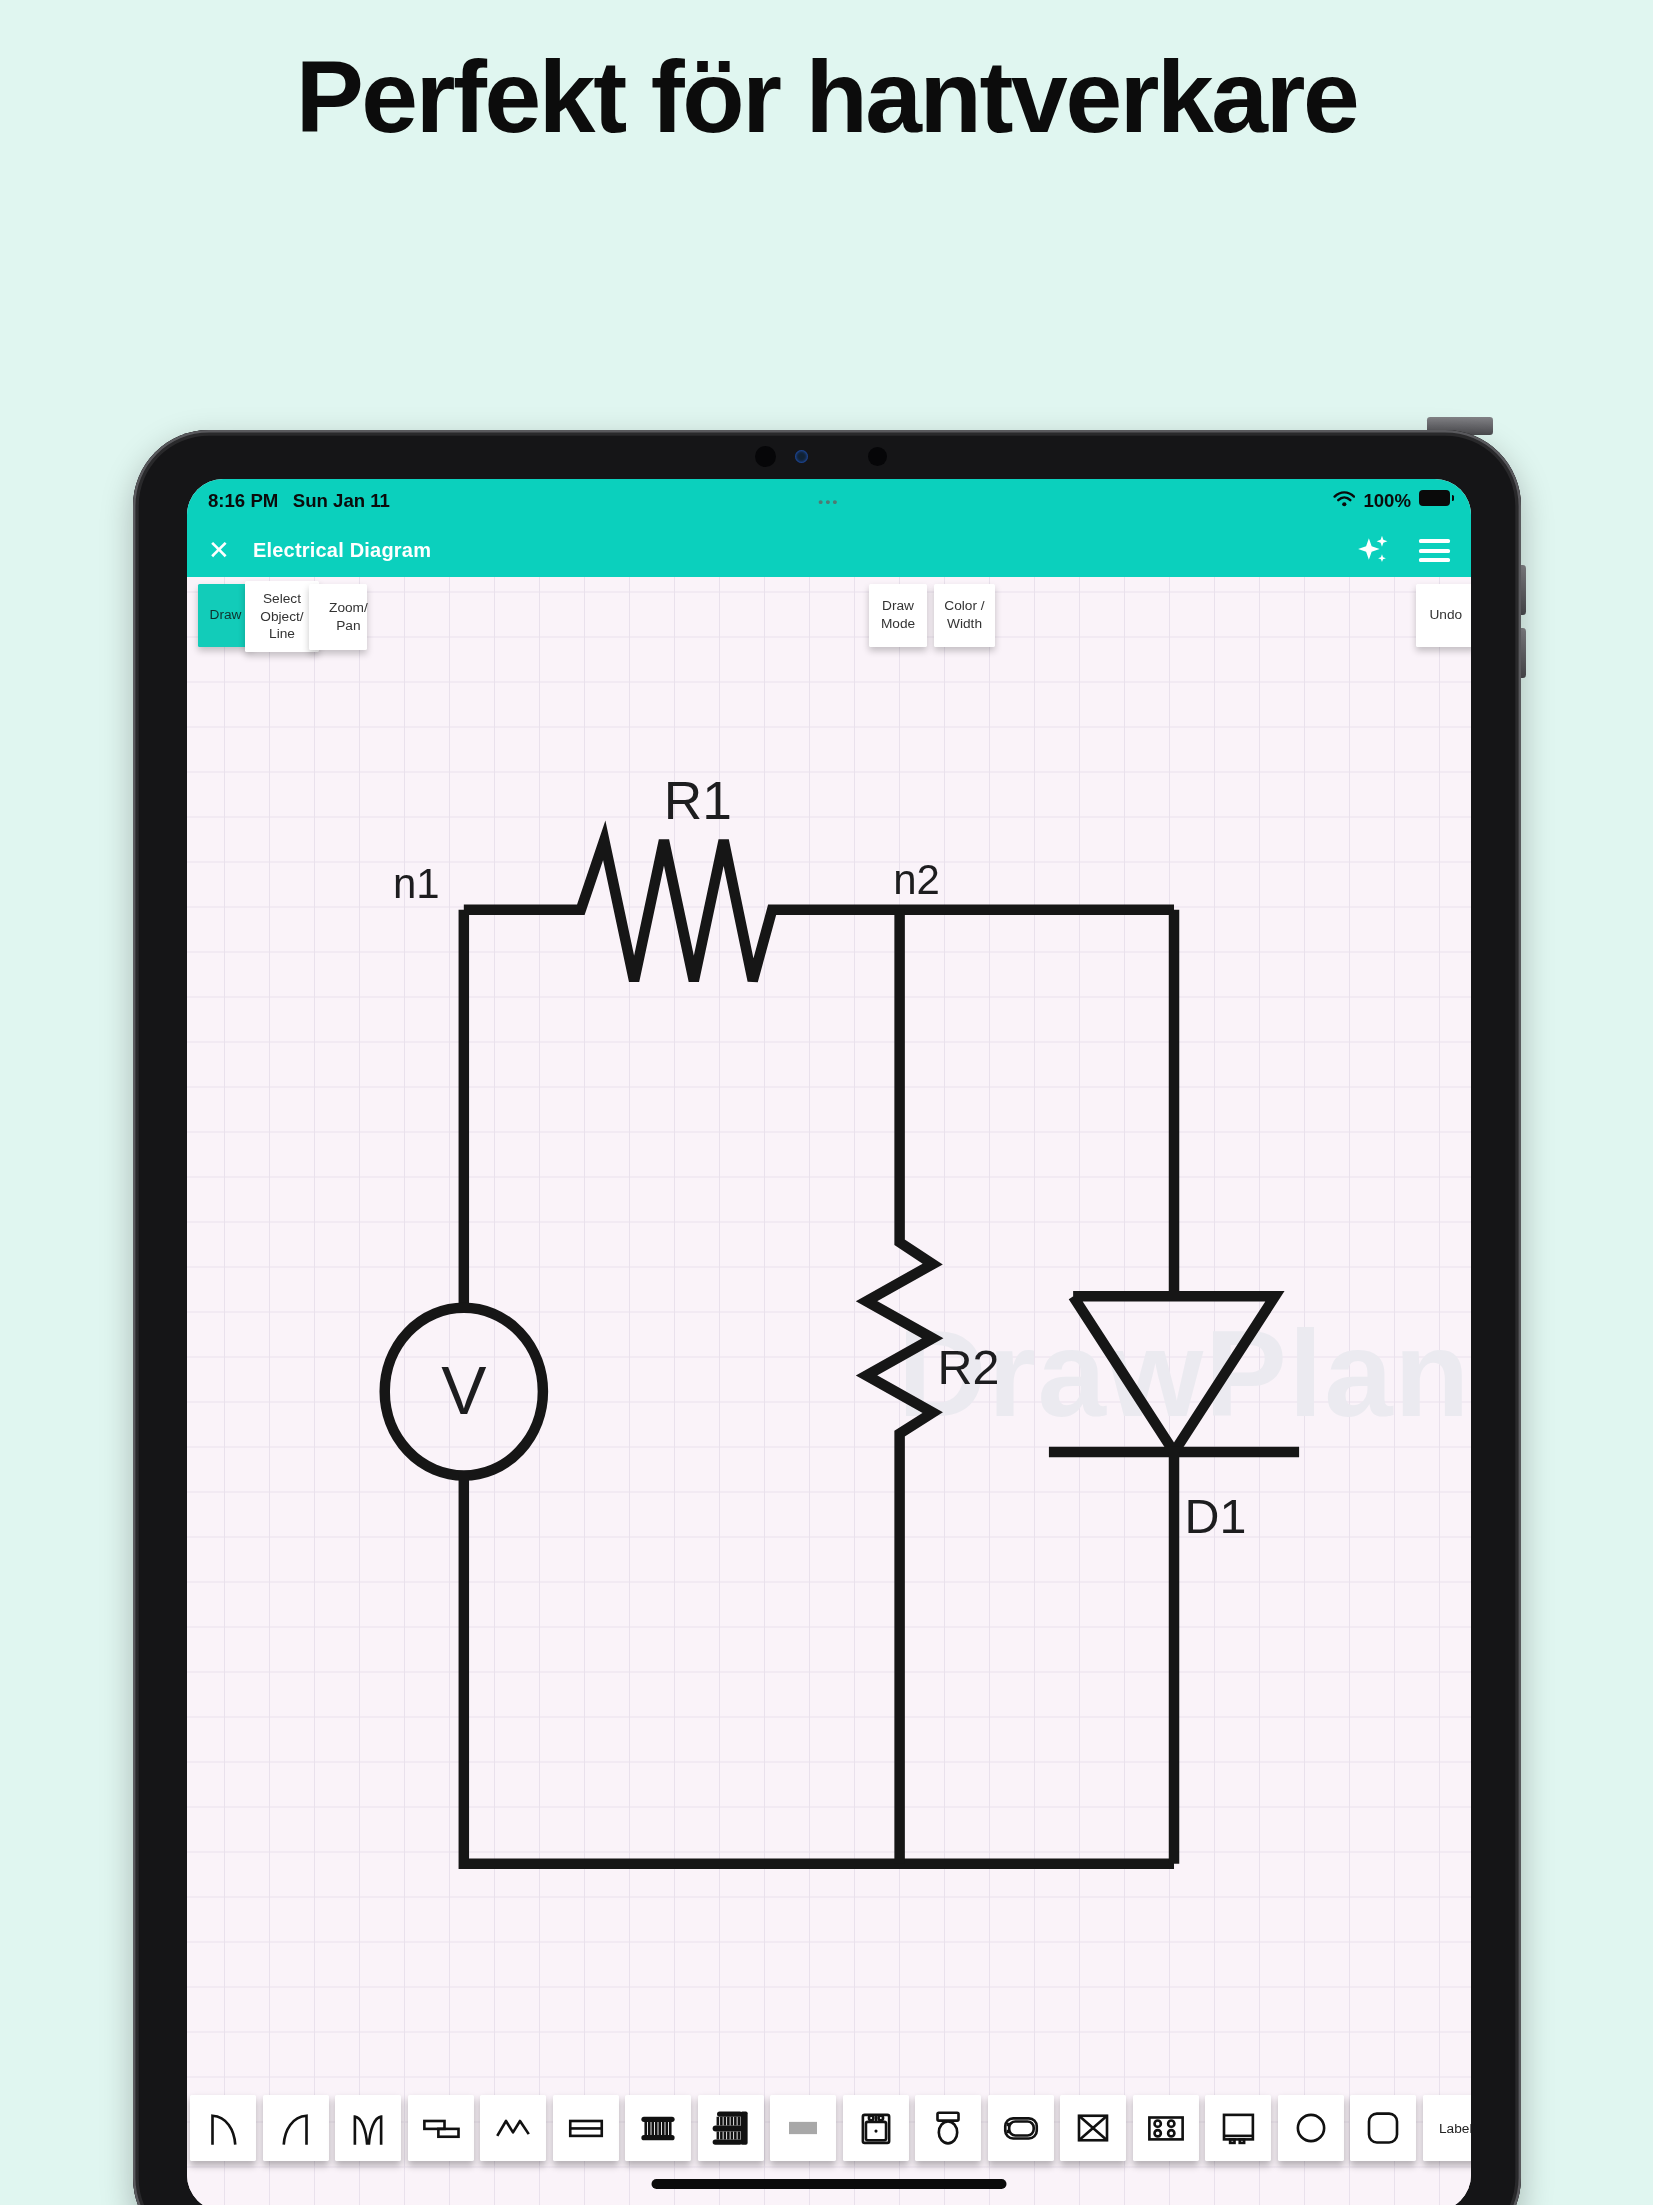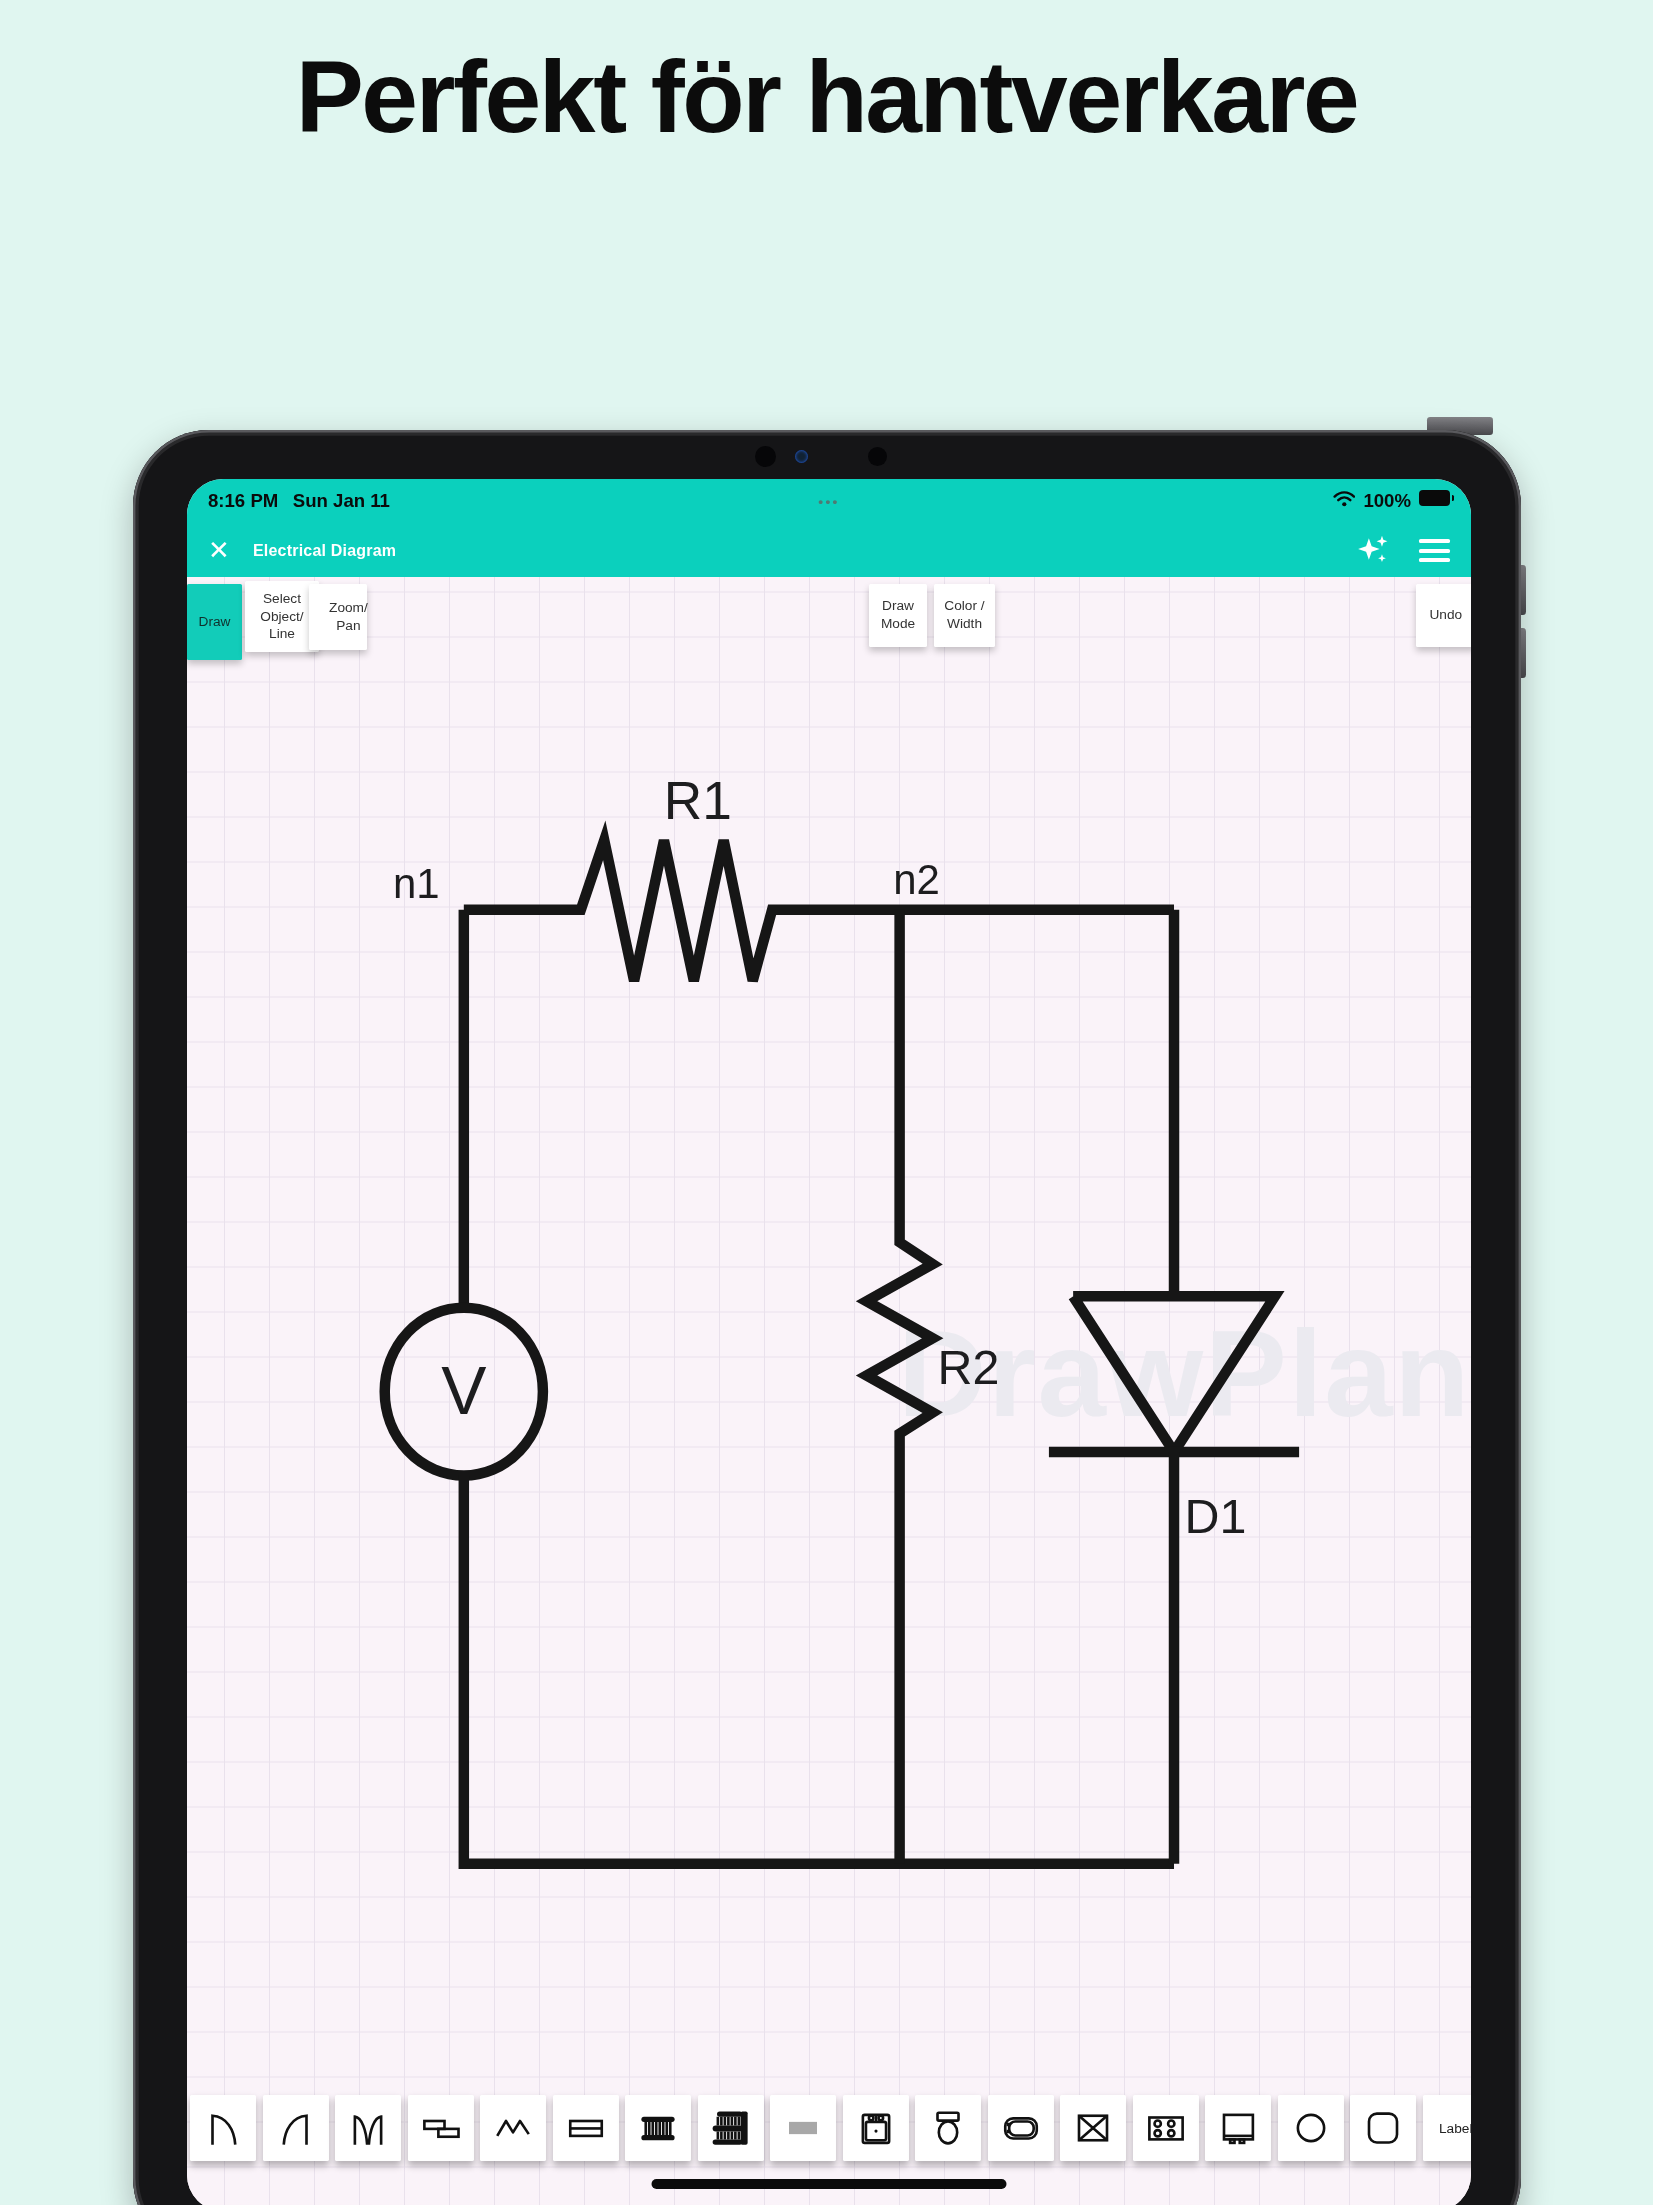--- a/index.html
+++ b/index.html
@@ -43,21 +43,21 @@
   .sb-date{font-weight:600;}
   .sb-dots{position:absolute;left:50%;transform:translateX(-50%);color:#4e7b74;font-size:13.7px;letter-spacing:2.4px;font-weight:700;}
   .sb-right{display:flex;gap:8px;align-items:flex-start;}
   .battery{width:31px;height:16px;background:#0a0a0a;border-radius:4px;position:relative;}
   .battery:after{content:"";position:absolute;right:-4px;top:4.8px;width:2.4px;height:6.5px;background:#0a0a0a;border-radius:0 1.6px 1.6px 0;}
   .appbar{
     position:absolute;left:0;top:44px;width:100%;height:55px;background:#0bd0bd;
     display:flex;align-items:center;padding:0 21px;box-sizing:border-box;color:#fff;
   }
   .close-x{font-size:26px;font-weight:400;width:45px;cursor:pointer;}
-  .app-title{font-size:16px;font-weight:700;letter-spacing:0.2px;}
+  .app-title{font-size:20px;font-weight:700;letter-spacing:0.2px;}
   .appbar-right{margin-left:auto;display:flex;align-items:center;gap:27.4px;}
   .hamburger{display:flex;flex-direction:column;gap:5.7px;}
   .hamburger span{display:block;width:31px;height:4px;background:#fff;border-radius:1.6px;}
   
   .canvas{
     position:absolute;left:0;top:98px;width:1284px;height:1634px;
     background:
       linear-gradient(#e9e1ec 0.8px,transparent 0.8px),
       linear-gradient(90deg,#e9e1ec 0.8px,transparent 0.8px);
     background-size:45px 45px;background-color:#faf3f9;background-position:-8px 14.5px;
@@ -70,21 +70,21 @@
   .circuit path,.circuit ellipse,.circuit line{stroke:#161616;stroke-width:13;fill:none;}
   .circuit text{fill:#1d1d1f;font-family:"Liberation Sans",sans-serif;}
   
   .tbtn{
     position:absolute;top:6.5px;background:#fff;border-radius:1.6px;
     display:flex;align-items:center;justify-content:center;text-align:center;
     font-size:13.7px;line-height:1.3;color:#333;padding:3.2px;box-sizing:border-box;
     box-shadow:0 4px 7.3px rgba(0,0,0,.22);cursor:pointer;
   }
   .tbtn.active{background:#12ccb9;color:#10302c;}
-  .btn-draw{left:0;width:55px;height:76px;}
+  .btn-draw{left:11px;width:55px;height:63px;}
   .btn-select{left:58px;top:4px;width:74px;height:71px;}
   .btn-zoompan{left:122px;width:58px;height:66px;padding-left:24px;}
   .btn-drawmode{left:682px;width:58px;height:63px;text-align:center;}
   .btn-colorwidth{left:747px;width:61px;height:63px;}
   .btn-undo{right:-4.8px;width:60px;height:63px;}
   
   .symbols{
     position:absolute;left:3.2px;bottom:50px;display:flex;gap:6.5px;
   }
   .tile{

